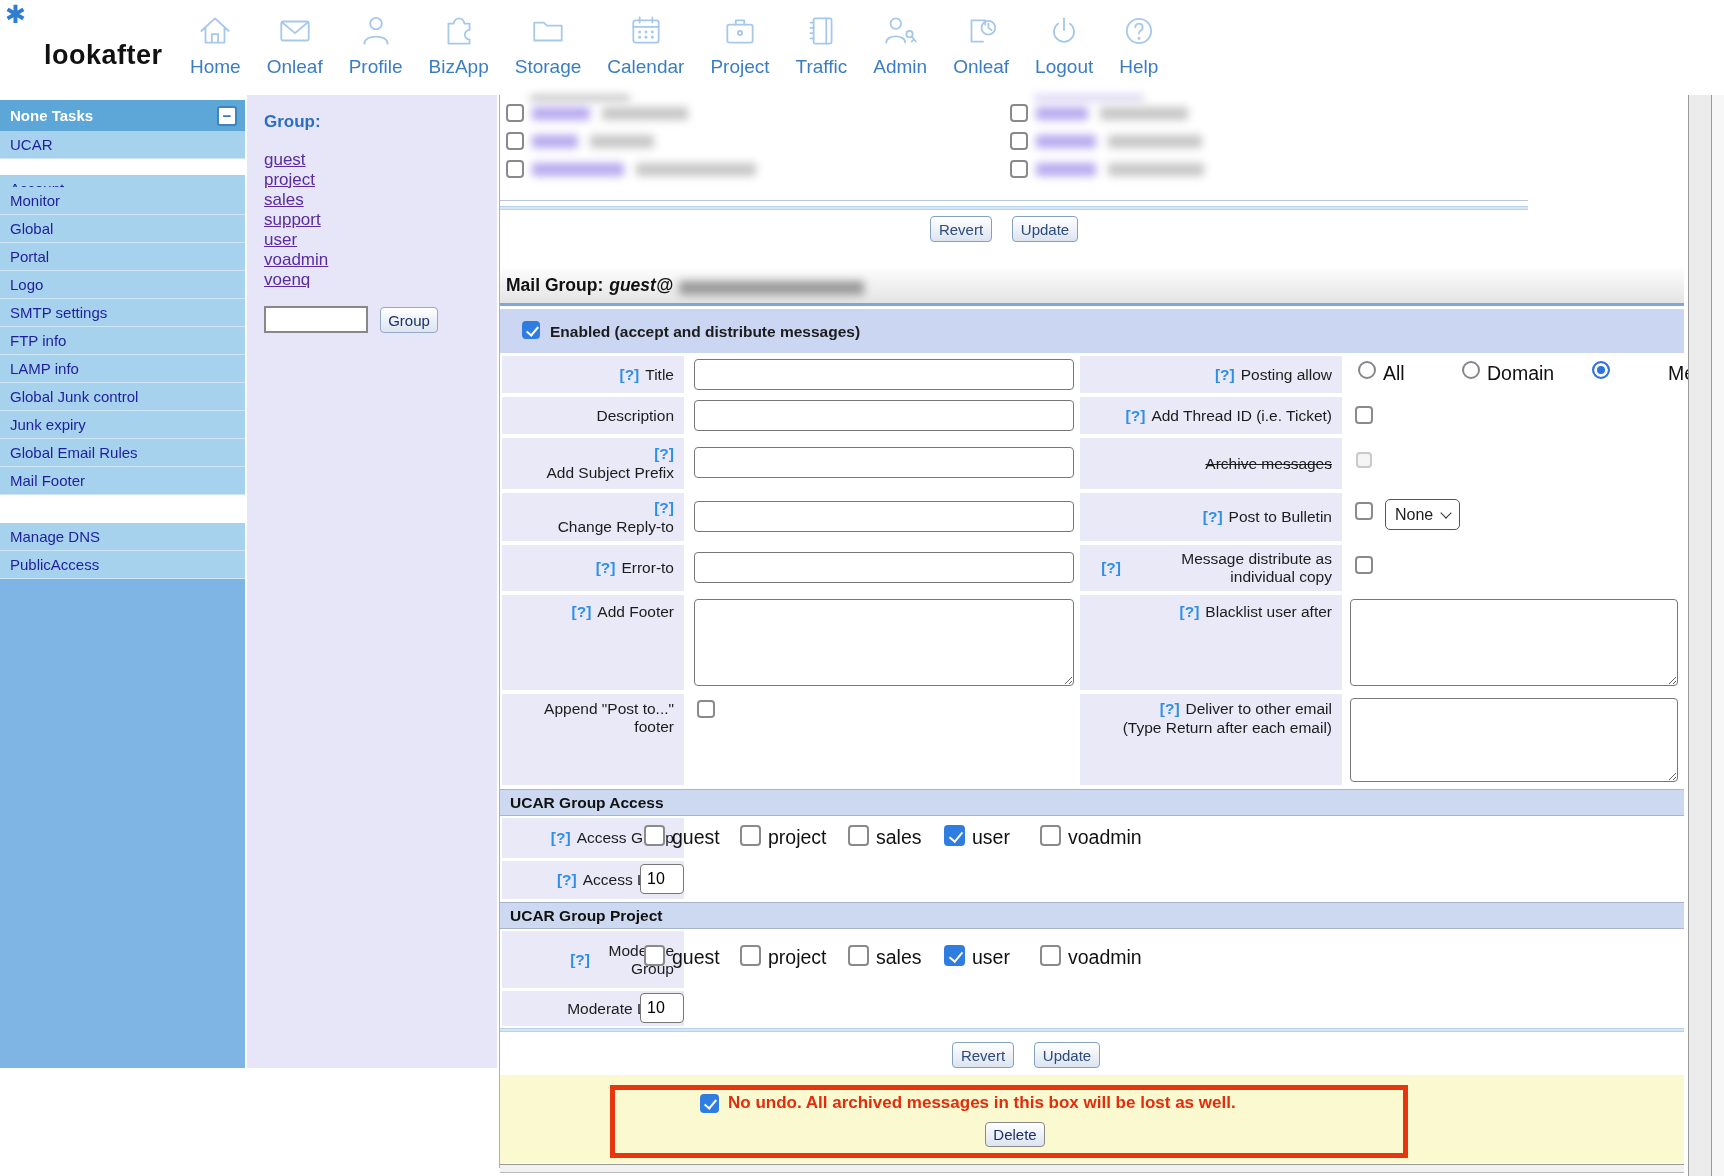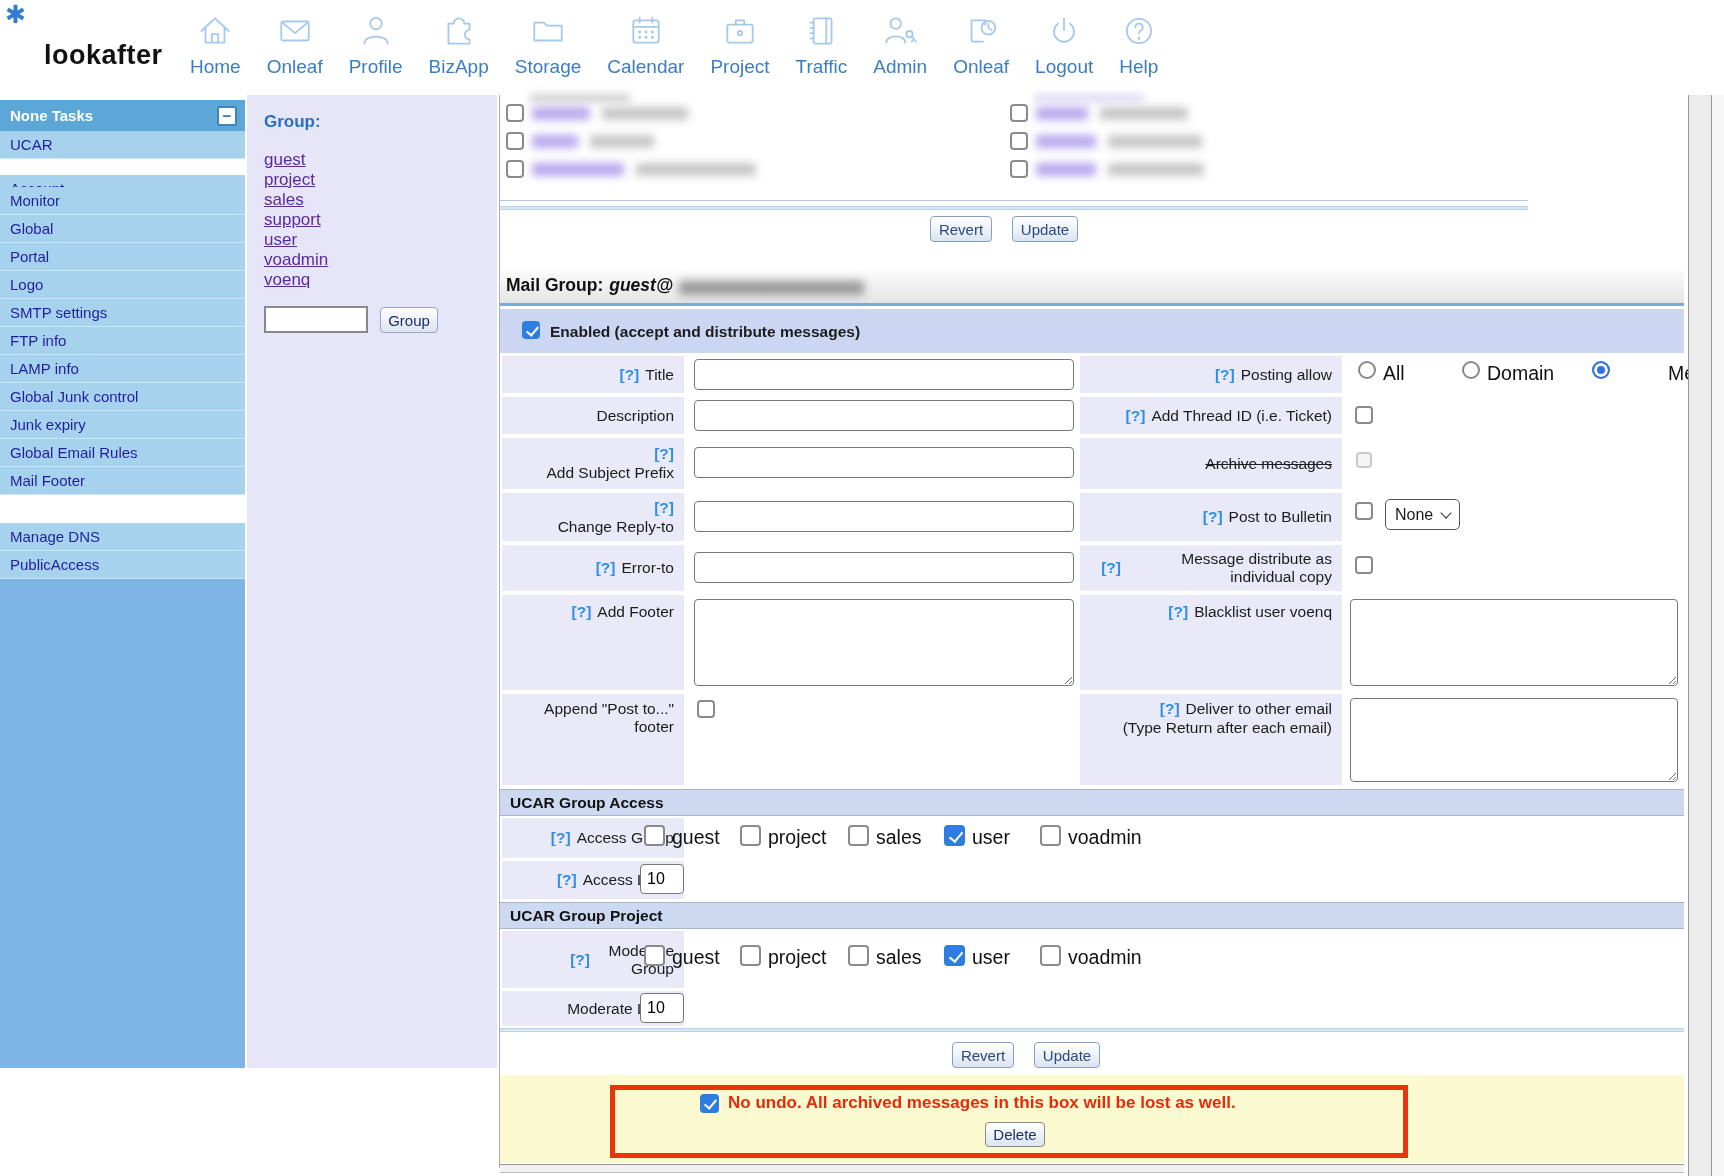--- a/index.html
+++ b/index.html
@@ -306,21 +306,21 @@
 </div>
 
 <div class="lc" style="left:1080px;top:545px;width:262px;height:46px">
   <span class="help">[?]</span>
   <span style="max-width:205px">Message distribute as individual copy</span>
 </div>
 <div class="cb" style="left:1355px;top:556px"></div>
 
 <div class="lc toprow" style="left:1080px;top:595px;width:262px;height:95px">
   <span class="help">[?]</span>
-  <span>Blacklist user voenq</span>
+  <span>Blacklist user after</span>
 </div>
 <textarea class="ti" style="left: 1350px; top: 599px; width: 328px; height: 87px;"></textarea>
 
 <div class="lc topcol" style="left:1080px;top:694px;width:262px;height:91px">
   <span><span class="help">[?]</span><span>Deliver to other email</span></span>
   <span>(Type Return after each email)</span>
 </div>
 <textarea class="ti" style="left: 1350px; top: 698px; width: 328px; height: 84px;"></textarea>
 
 <div class="band" style="left:500px;top:789px;width:1184px;height:27px">UCAR Group Access</div>

